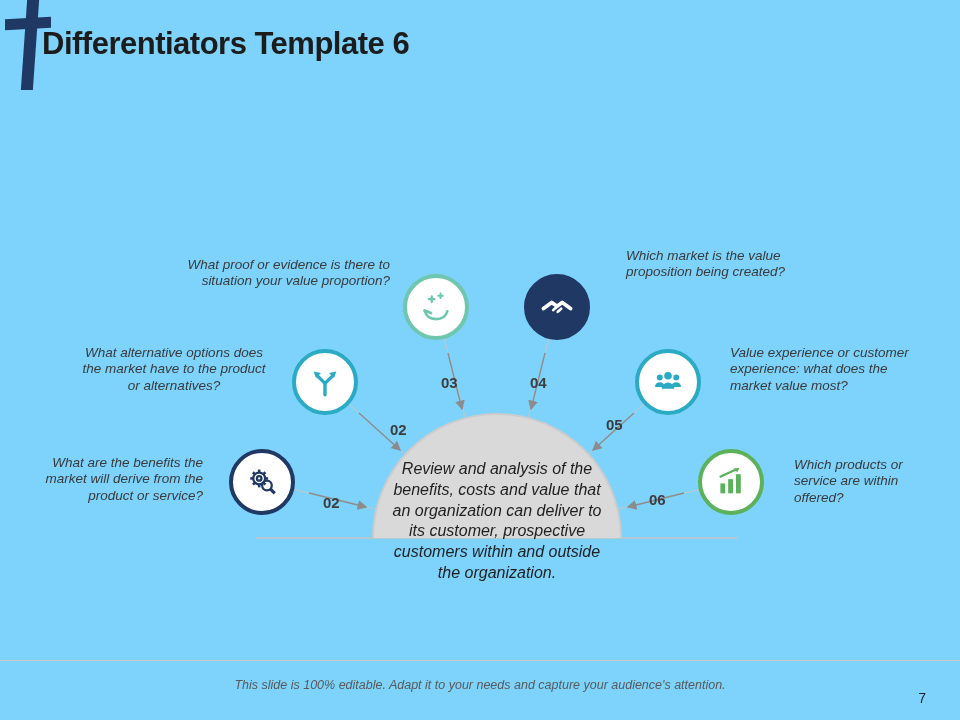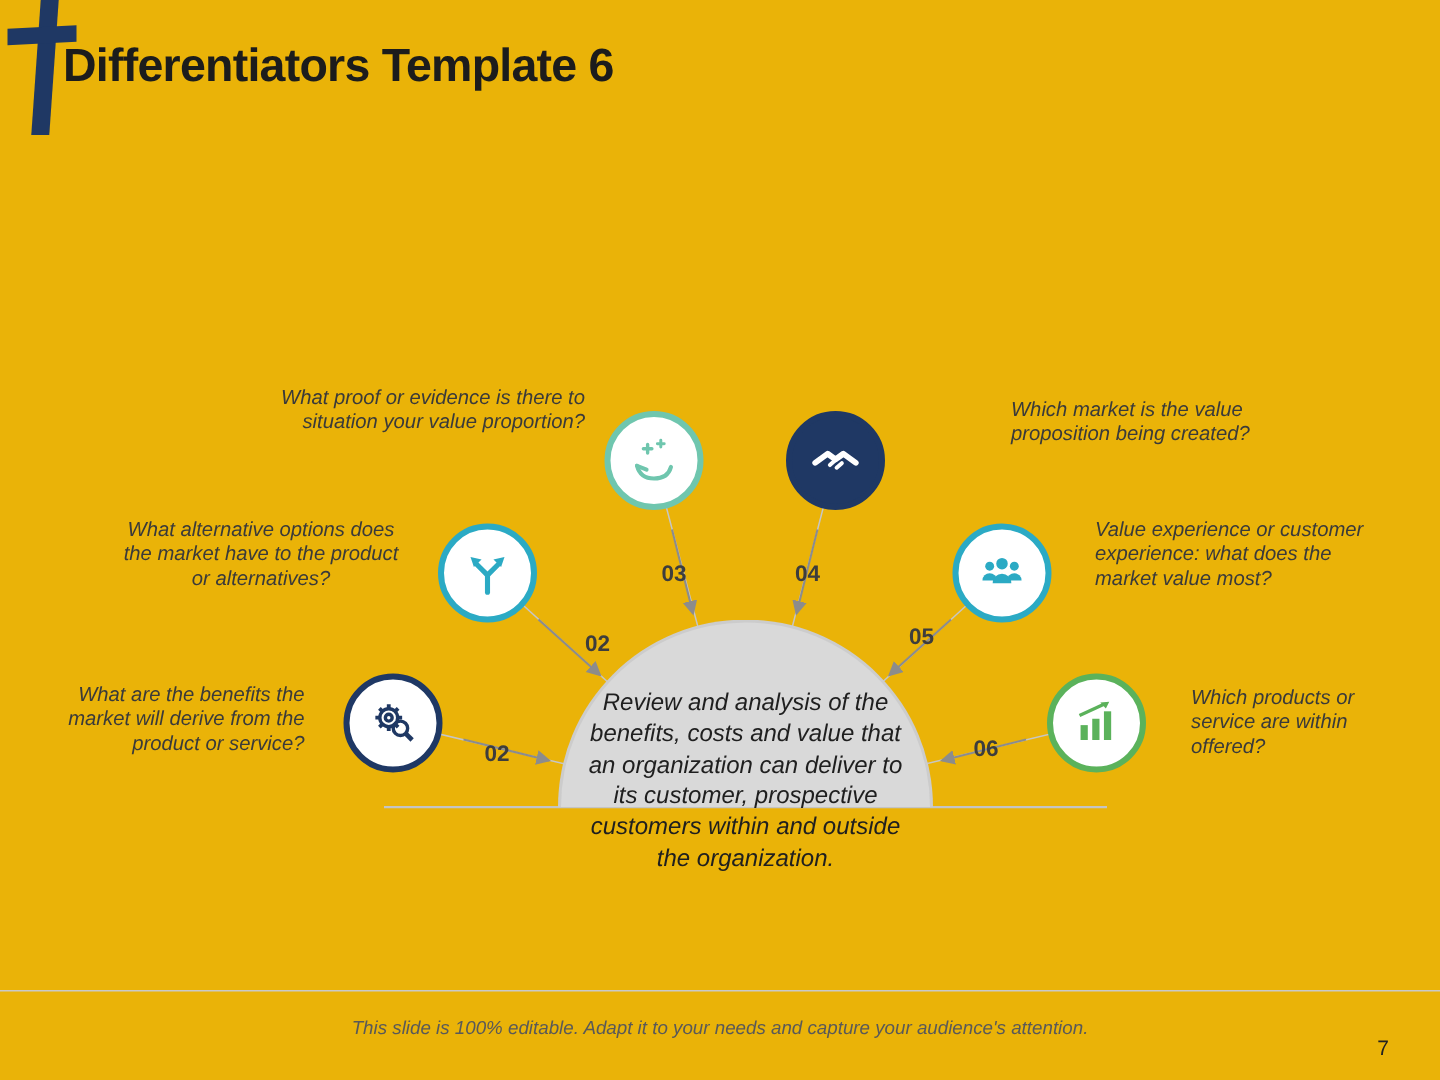--- a/index.html
+++ b/index.html
@@ -1,17 +1,17 @@
 <!DOCTYPE html>
 <html><head>
 <meta charset="utf-8">
 <style>
   * { margin:0; padding:0; box-sizing:border-box; }
   body { font-family:"Liberation Sans", sans-serif; background:#ffffff; }
-  .slide { position:relative; width:960px; height:720px; background:#eab308; overflow:hidden; }
+  .slide { position:relative; width:960px; height:720px; background:#7dd3fc; overflow:hidden; }
 
   
   .deco-v { position:absolute; left:24px; top:0; width:12px; height:90px; background:#1f3864; transform:skewX(-4deg); }
   .deco-h { position:absolute; left:5px; top:18px; width:46px; height:11px; background:#1f3864; transform:skewY(-3deg); }
 
   .title { position:absolute; left:42px; top:26px; font-size:31px; font-weight:700; color:#1c1c1c; letter-spacing:-0.5px; }
 
   .connectors { position:absolute; left:0; top:0; }
 
   .dome { position:absolute; left:372px; top:413px; width:250px; height:125px; background:#d9d9d9;
@@ -27,21 +27,21 @@
 
   .num { position:absolute; font-weight:700; font-size:15px; color:#3d3d3d; }
   .num1 { left:323px; top:494px; } .num2 { left:366px; top:421px;margin-left:24px; } .num3 { left:441px; top:374px; }
   .num4 { left:530px; top:374px; } .num5 { left:606px; top:416px; } .num6 { left:649px; top:491px; }
 
   .q { position:absolute; font-style:italic; font-size:13.5px; line-height:1.22; color:#3a3a3a; }
   .q-right { text-align:right; }
   .q1 { left:28px;  top:455px; width:175px; }
   .q2 { left:78px;  top:345px; width:192px;text-align:center; }
   .q3 { left:168px; top:257px; width:222px; }
-  .q4 { left:626px; top:265px; width:215px;margin-left:48px; }
+  .q4 { left:626px; top:248px; width:215px; }
   .q5 { left:730px; top:345px; width:185px; }
   .q6 { left:794px; top:457px; width:150px; }
 
   .footer-line { position:absolute; left:0; top:660px; width:960px; height:1px; background:#c9c9c9; }
   .footer { position:absolute; left:0; top:678px; width:100%; text-align:center; font-style:italic;
             font-size:12.5px; color:#595959; }
   .page-num { position:absolute; right:34px; top:690px; font-size:14px; color:#222222; }
 
   .icon svg { display:block; }
 </style>

